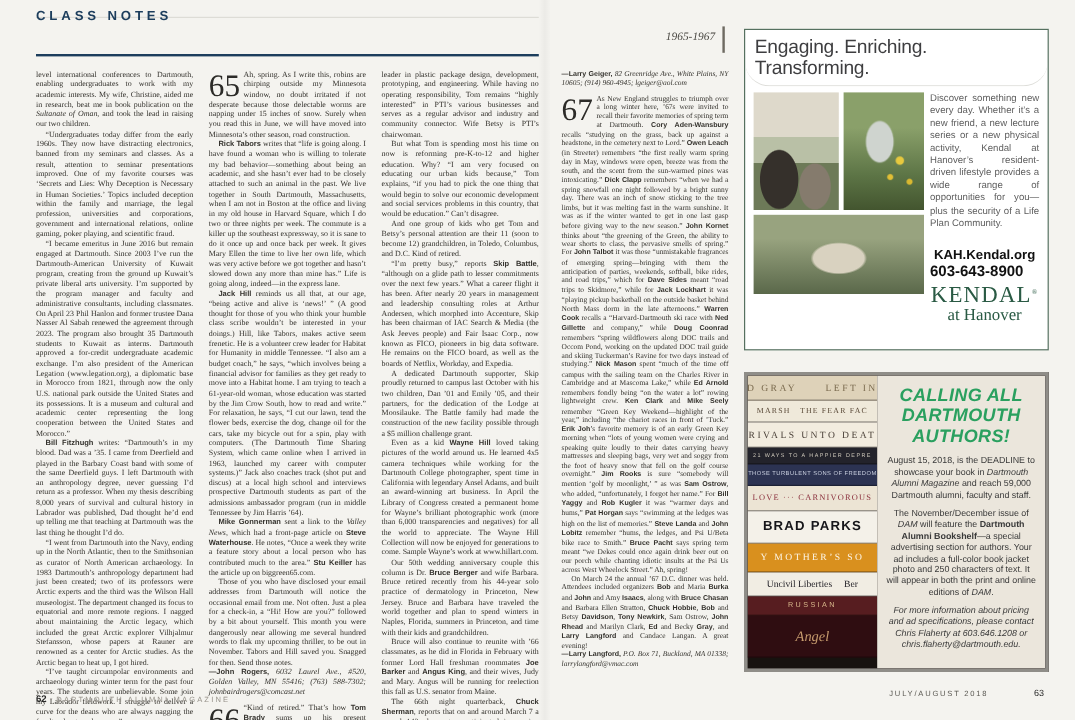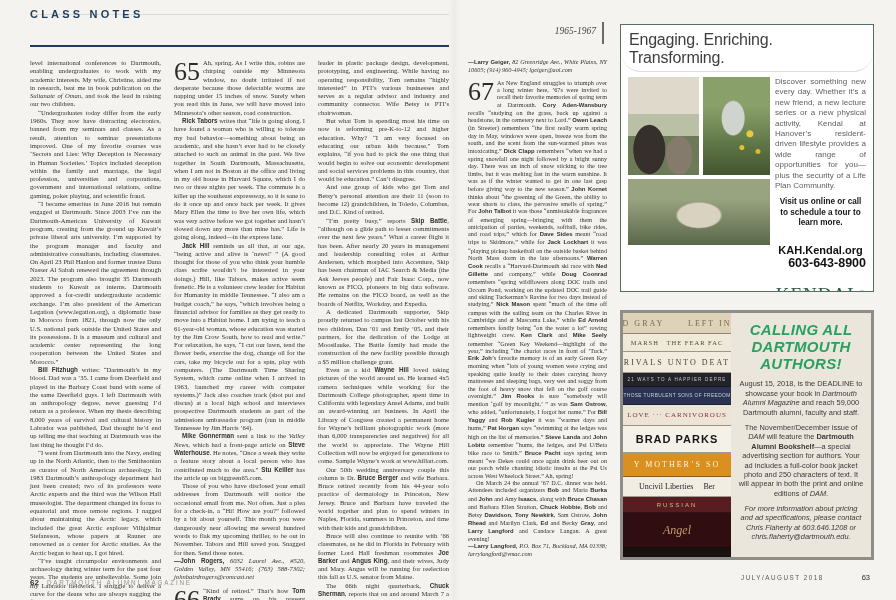--- a/index.html
+++ b/index.html
@@ -62,21 +62,21 @@
     radial-gradient(circle 3px at 82% 76%, #d9b830 0 2px, transparent 3px),
     radial-gradient(ellipse 20px 30px at 45% 42%, #cfd4cf 0 55%, transparent 60%),
     linear-gradient(180deg,#8aa06a 0 30%,#5d7546 70%,#43552f 100%);}
   .k-ph3{height:66px;background:
     radial-gradient(ellipse 42px 24px at 50% 55%, #d9d2c0 0 50%, transparent 56%),
     linear-gradient(180deg,#98a37f 0 30%,#5a684a 100%);}
   .k-text{flex:1;font-family:"Liberation Sans",sans-serif;color:#5e5e5e;}
   .k-p{font-size:8px;line-height:1.3;text-align:justify;margin-bottom:6px;}
   .k-cta{font-size:8.2px;line-height:1.25;font-weight:bold;color:#161616;text-align:center;margin-bottom:4px;}
   .k-web{font-size:11px;font-weight:bold;color:#111;text-align:center;margin-top:16px;}
-  .k-phone{font-size:12.5px;font-weight:bold;color:#111;text-align:right;margin-bottom:15px;}
+  .k-phone{font-size:12.5px;font-weight:bold;color:#111;text-align:left;margin-bottom:4px;}
   .k-logo{text-align:center;color:#2a5a44;font-family:"Liberation Serif",serif;}
   .k-logo-name{font-size:19px;letter-spacing:1px;line-height:1;}
   .k-logo-name sup{font-size:6px;}
   .k-logo-sub{font-size:14px;line-height:1;margin-top:1px;}
 
   
   .ad-authors{position:absolute;left:158px;top:310px;width:254px;height:250px;box-sizing:border-box;
     border:3px solid #8f8d88;display:flex;background:#17120f;overflow:hidden;}
   .a-books{width:108px;display:flex;flex-direction:column;overflow:hidden;}
   .spine{flex-shrink:0;display:flex;align-items:center;justify-content:center;
@@ -148,21 +148,20 @@
       <div class="k-body">
         <div class="k-photos">
           <div class="k-row">
             <div class="k-ph k-ph1"></div>
             <div class="k-ph k-ph2"></div>
           </div>
           <div class="k-ph k-ph3"></div>
         </div>
         <div class="k-text">
           <div class="k-p">Discover something new every day. Whether it’s a new friend, a new lecture series or a new physical activity, Kendal at Hanover’s resident-driven lifestyle provides a wide range of opportunities for you—plus the security of a Life Plan Community.</div>
-          <div class="k-cta">Visit us online or call to schedule a tour to learn more.</div>
           <div class="k-web">KAH.Kendal.org</div>
           <div class="k-phone">603-643-8900</div>
           <div class="k-logo">
             <div class="k-logo-name"><span>KENDAL</span><sup>®</sup></div>
             <div class="k-logo-sub">at Hanover</div>
 
           </div>
         </div>
       </div>
 

